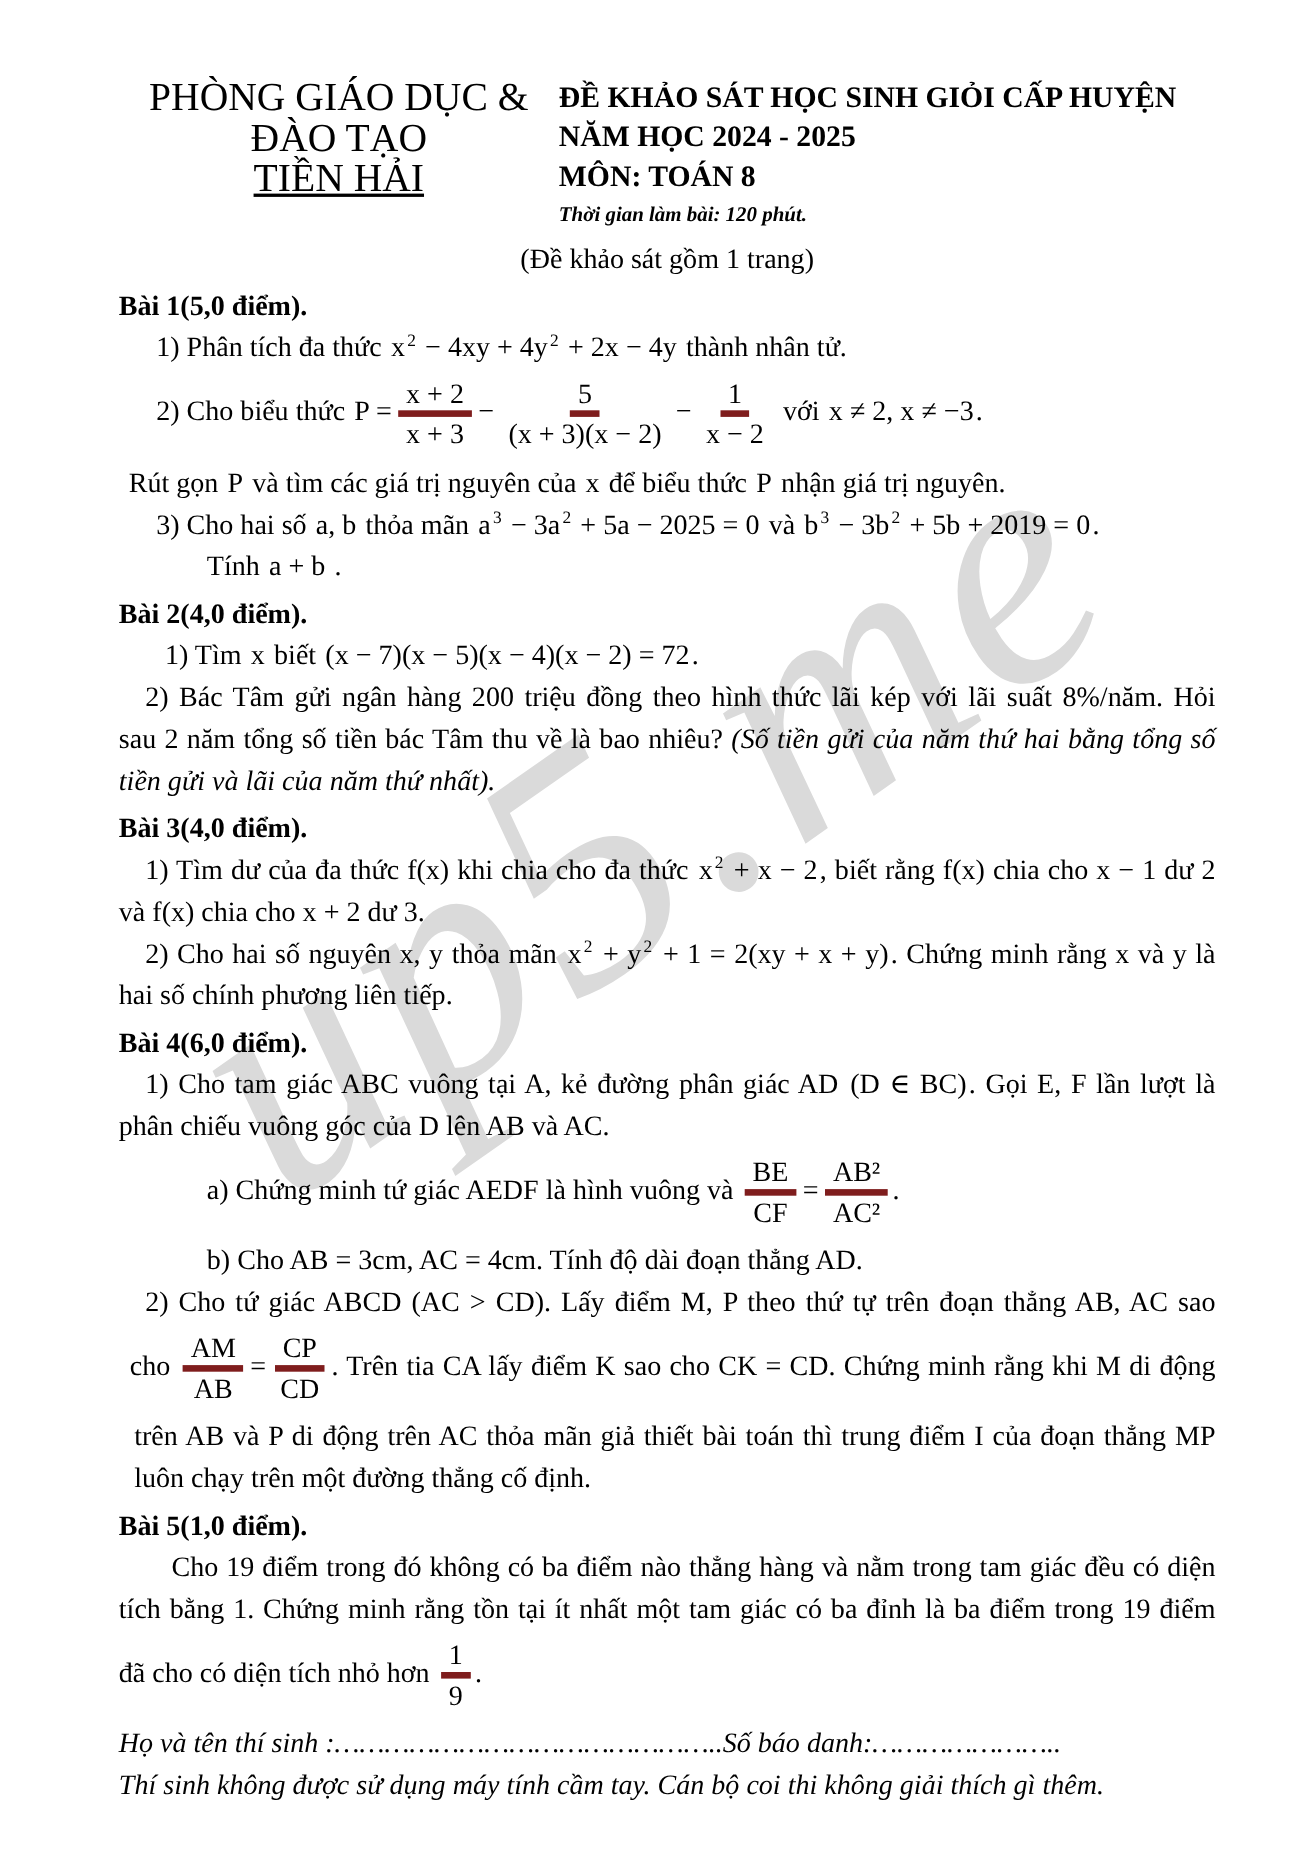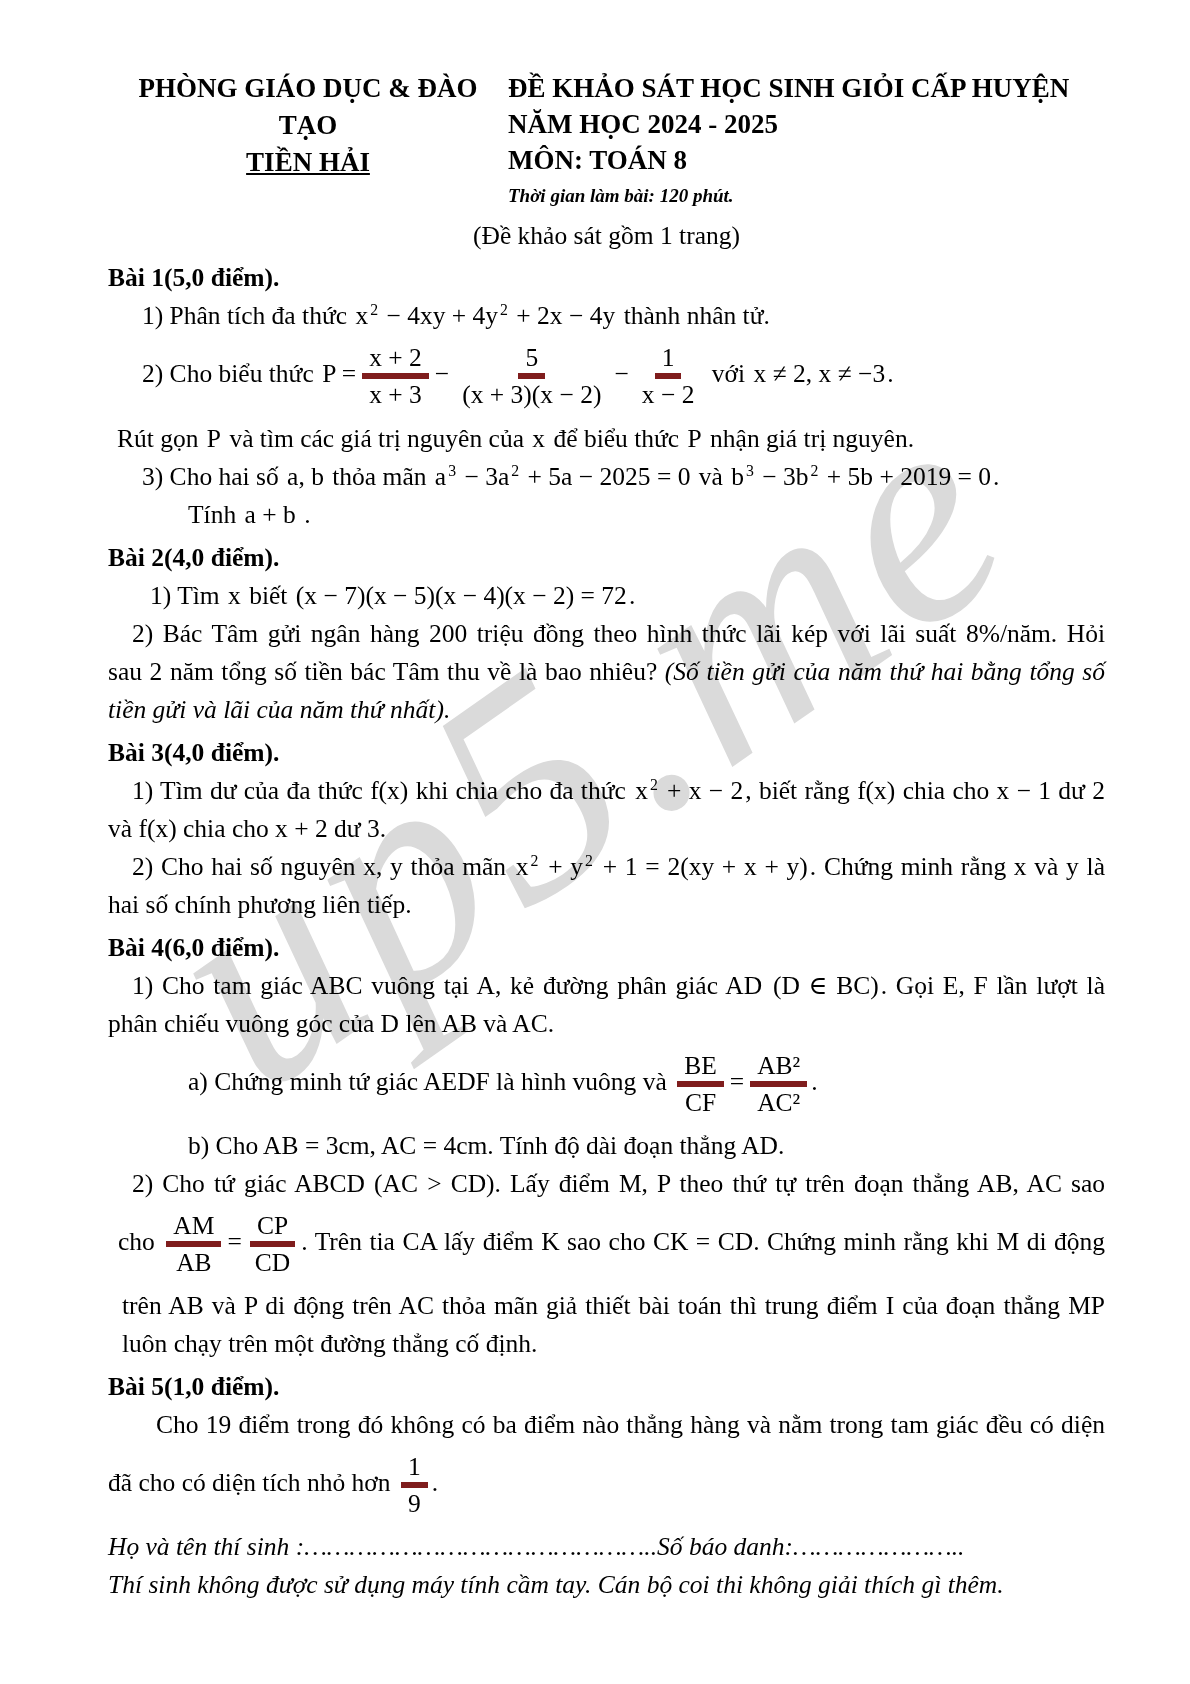--- a/index.html
+++ b/index.html
@@ -13,21 +13,21 @@
   }
   .watermark{
     position:absolute;left:585px;top:745px;
     transform:translate(-50%,-50%) rotate(-35deg);
     font-size:305px;font-style:italic;
     letter-spacing:8px;white-space:nowrap;
     z-index:0;user-select:none;
   }
   .doc{position:relative;z-index:1;padding:70px 85px 0 108px;}
   .hdr{display:flex;}
-  .h-left{width:400px;text-align:center;font-weight:bold;font-size:27px;line-height:37px;}
+  .h-left{width:400px;text-align:center;font-weight:normal;font-size:36px;line-height:37px;}
   .h-left .district{text-decoration:underline;}
   .h-right{flex:1;text-align:left;font-weight:bold;font-size:27px;line-height:36px;}
   .h-right .duration{font-style:italic;font-size:19px;}
   .pagecount{text-align:center;margin-top:5px;line-height:34px;}
   #problems{margin-top:4px;}
   .ln{line-height:36px;margin-top:2px;}
   .heading{font-weight:bold;margin-top:7px;}
   .just{text-align:justify;text-align-last:justify;}
   .tall{margin-top:9px;margin-bottom:11px;}
   .it{font-style:italic;}
@@ -103,20 +103,21 @@
             <span class="fn">AM</span>
             <span class="fd">AB</span>
           </span><span class="mth">=</span><span class="frac">
             <span class="fn">CP</span>
             <span class="fd">CD</span>
           </span><span>. Trên tia CA lấy điểm K sao cho CK = CD. Chứng minh rằng khi M di động</span></div>
         <div class="ln just" style="padding-left: 14px;"><span>trên AB và P di động trên AC thỏa mãn giả thiết bài toán thì trung điểm I của đoạn thẳng MP</span></div>
         <div class="ln" style="padding-left: 14px;"><span>luôn chạy trên một đường thẳng cố định.</span></div>
         <div class="ln heading"><span>Bài 5(1,0 điểm).</span></div>
         <div class="ln just" style="padding-left: 48px;"><span>Cho 19 điểm trong đó không có ba điểm nào thẳng hàng và nằm trong tam giác đều có diện</span></div>
+        <div class="ln just"><span>tích bằng 1. Chứng minh rằng tồn tại ít nhất một tam giác có ba đỉnh là ba điểm trong 19 điểm</span></div>
         <div class="ln tall"><span>đã cho có diện tích nhỏ hơn </span><span class="frac">
             <span class="fn">1</span>
             <span class="fd">9</span>
           </span><span>.</span></div>
         <div class="ln footline"><span>Họ và tên thí sinh :………………………………………..Số báo danh:…………………..</span></div>
         <div class="ln footline"><span>Thí sinh không được sử dụng máy tính cầm tay. Cán bộ coi thi không giải thích gì thêm.</span></div>
       </div>
   </div>
 </div>
 

